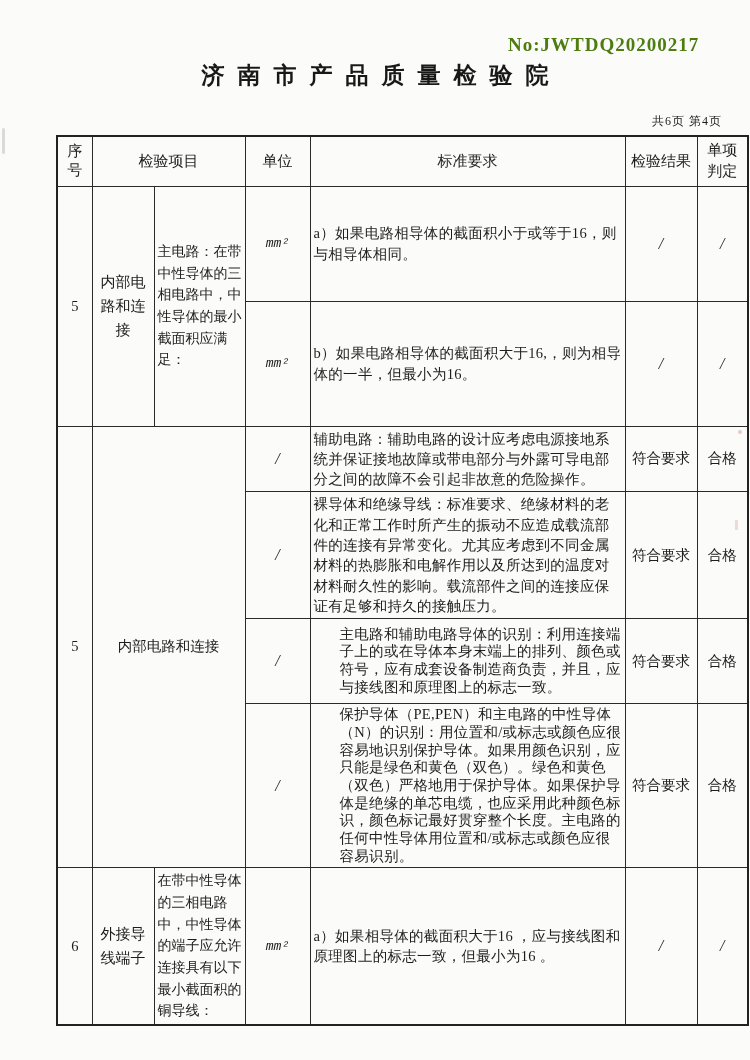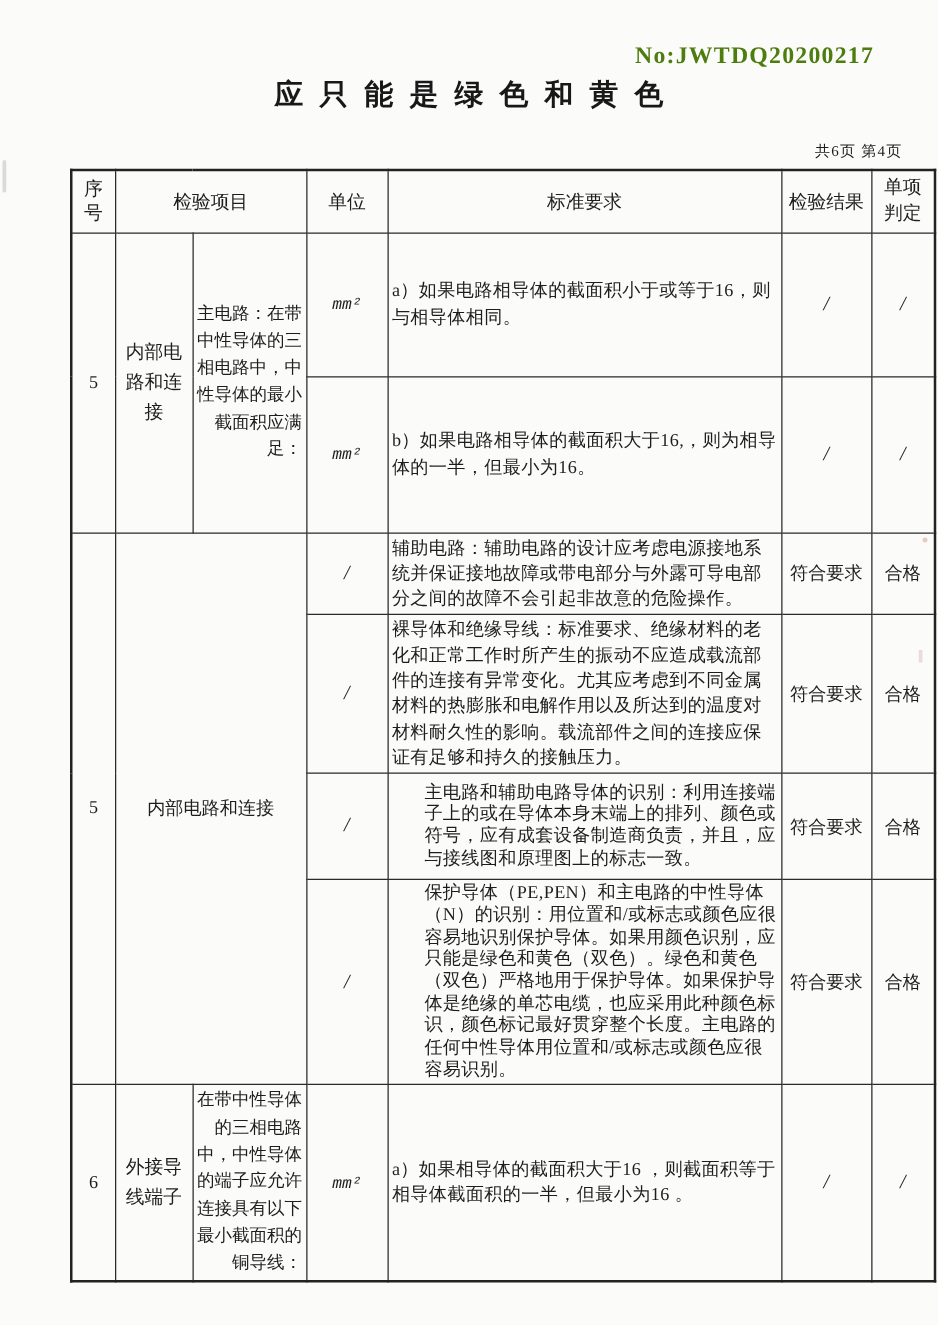--- a/index.html
+++ b/index.html
@@ -49,21 +49,21 @@
     letter-spacing:0.3px;
   }
   tr.tight td.req{line-height:1.22;padding-left:29px;}
   td.unit{
     text-align:center;
     font-family:"Liberation Mono","DejaVu Sans Mono",monospace;
     font-size:13px;
     font-style:italic;
   }
   td.slash{text-align:center;font-size:16px;font-style:italic;}
-  td.item2{font-size:14px;line-height:1.55;text-align:right;}
+  td.item2{font-size:14px;line-height:1.55;text-align:left;}
   td.item1{font-size:15px;line-height:1.6;text-align:center;}
   th.judg{white-space:pre-line;line-height:1.4;}
   
   tr.h-head{height:50px;}
   tr.h-s1a{height:115px;}
   tr.h-s1b{height:125px;}
   tr.h-s2r1{height:63px;}
   tr.h-s2r2{height:122px;}
   tr.h-s2r3{height:85px;}
   tr.h-s2r4{height:158px;}
@@ -76,21 +76,21 @@
 </head>
 <body>
 
 <div class="artifact1"></div>
 <div class="artifact2"></div>
 <div class="artifact3"></div>
 
 <div class="report-no">No:JWTDQ20200217</div>
 
 <div class="title-block">
-  <div class="title-line1">应只能是绿色和黄色</div>
+  <div class="title-line1">济南市产品质量检验院</div>
 </div>
 
 <div class="page-info">共6页 第4页</div>
 
 <table class="report">
   <colgroup>
     <col style="width:35px">
     <col style="width:62px">
     <col style="width:91px">
     <col style="width:65px">
@@ -152,18 +152,18 @@
       <td class="req">保护导体（PE,PEN）和主电路的中性导体（N）的识别：用位置和/或标志或颜色应很容易地识别保护导体。如果用颜色识别，应只能是绿色和黄色（双色）。绿色和黄色（双色）严格地用于保护导体。如果保护导体是绝缘的单芯电缆，也应采用此种颜色标识，颜色标记最好贯穿整个长度。主电路的任何中性导体用位置和/或标志或颜色应很容易识别。</td>
       <td class="center">符合要求</td>
       <td class="center">合格</td>
     </tr>
 
     <tr class="h-s3">
       <td class="center">6</td>
       <td class="item1">外接导线端子</td>
       <td class="item2">在带中性导体的三相电路中，中性导体的端子应允许连接具有以下最小截面积的铜导线：</td>
       <td class="unit">mm²</td>
-      <td class="req">a）如果相导体的截面积大于16 ，则截面积等于相导体截面积的一半，但最小为16 。</td>
+      <td class="req">a）如果相导体的截面积大于16 ，应与接线图和原理图上的标志一致，但最小为16 。</td>
       <td class="slash">/</td>
       <td class="slash">/</td>
     </tr>
   </tbody>
 </table>
 
 </body></html>

